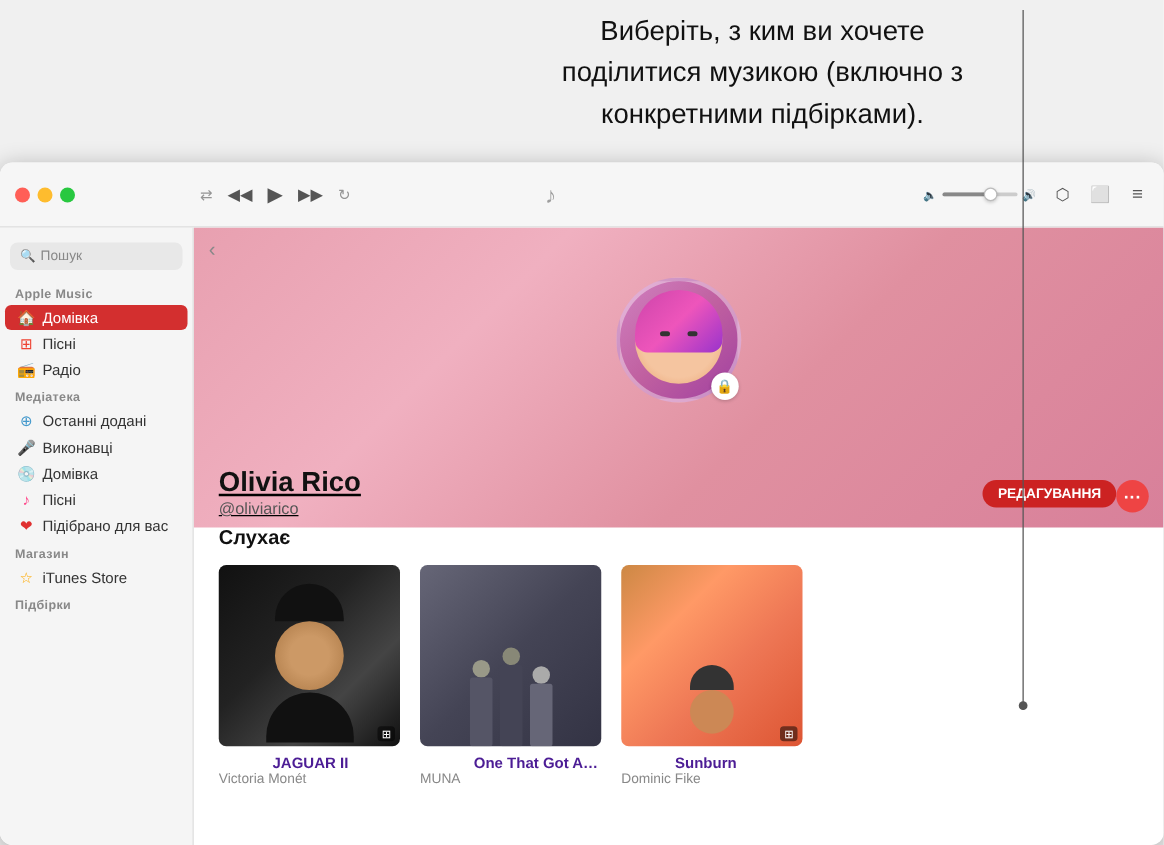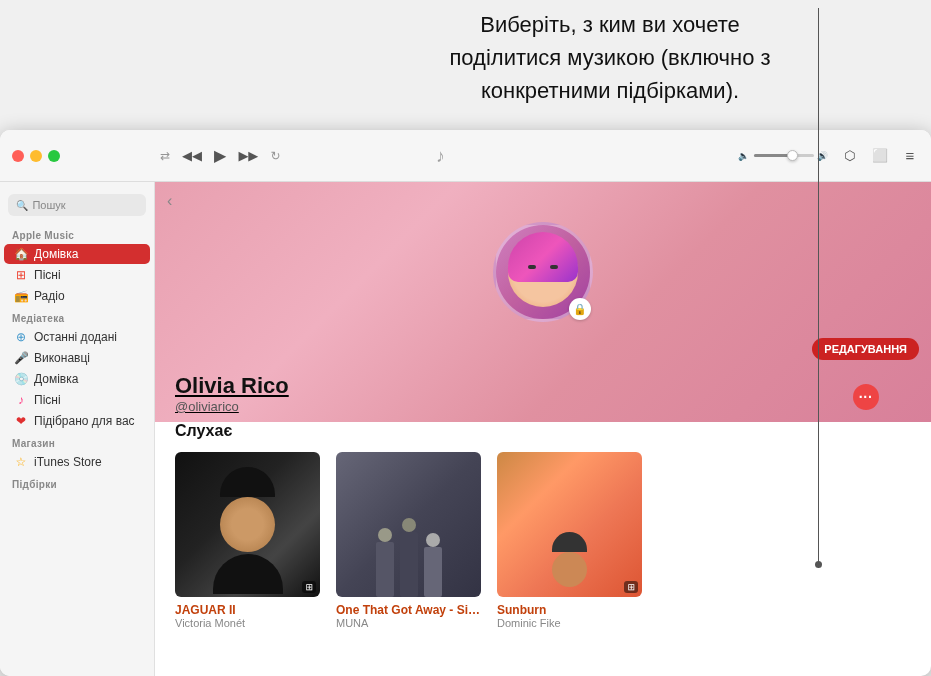--- a/index.html
+++ b/index.html
@@ -352,23 +352,22 @@
     }
     .profile-handle {
       font-size: 13px;
       color: #555;
     }
     .profile-actions {
       position: absolute;
       bottom: 12px;
       right: 12px;
       display: flex;
-      gap: 24px;
-      align-items: center;
-      flex-direction: column;
+      gap: 0;
+      align-items: flex-start;
     }
     .edit-btn {
       background: #cc2222;
       color: #fff;
       font-size: 11px;
       font-weight: 600;
       padding: 5px 12px;
       border-radius: 14px;
       cursor: pointer;
     }
@@ -461,24 +460,25 @@
       background: linear-gradient(135deg, #667 0%, #445 50%, #334 100%);
     }
     
     .album-cover-3 {
       background: linear-gradient(135deg, #cc8844 0%, #ff9966 30%, #ee7755 60%, #dd5533 100%);
     }
 
     .album-title {
       font-size: 12px;
       font-weight: 600;
-      color: #c2410c;
+      color: #4c1d95;
       white-space: nowrap;
       overflow: hidden;
       text-overflow: ellipsis;
+      margin-left: 43px;
     }
     .album-artist {
       font-size: 11px;
       color: #888;
       white-space: nowrap;
       overflow: hidden;
       text-overflow: ellipsis;
     }
   </style>
 </head>

